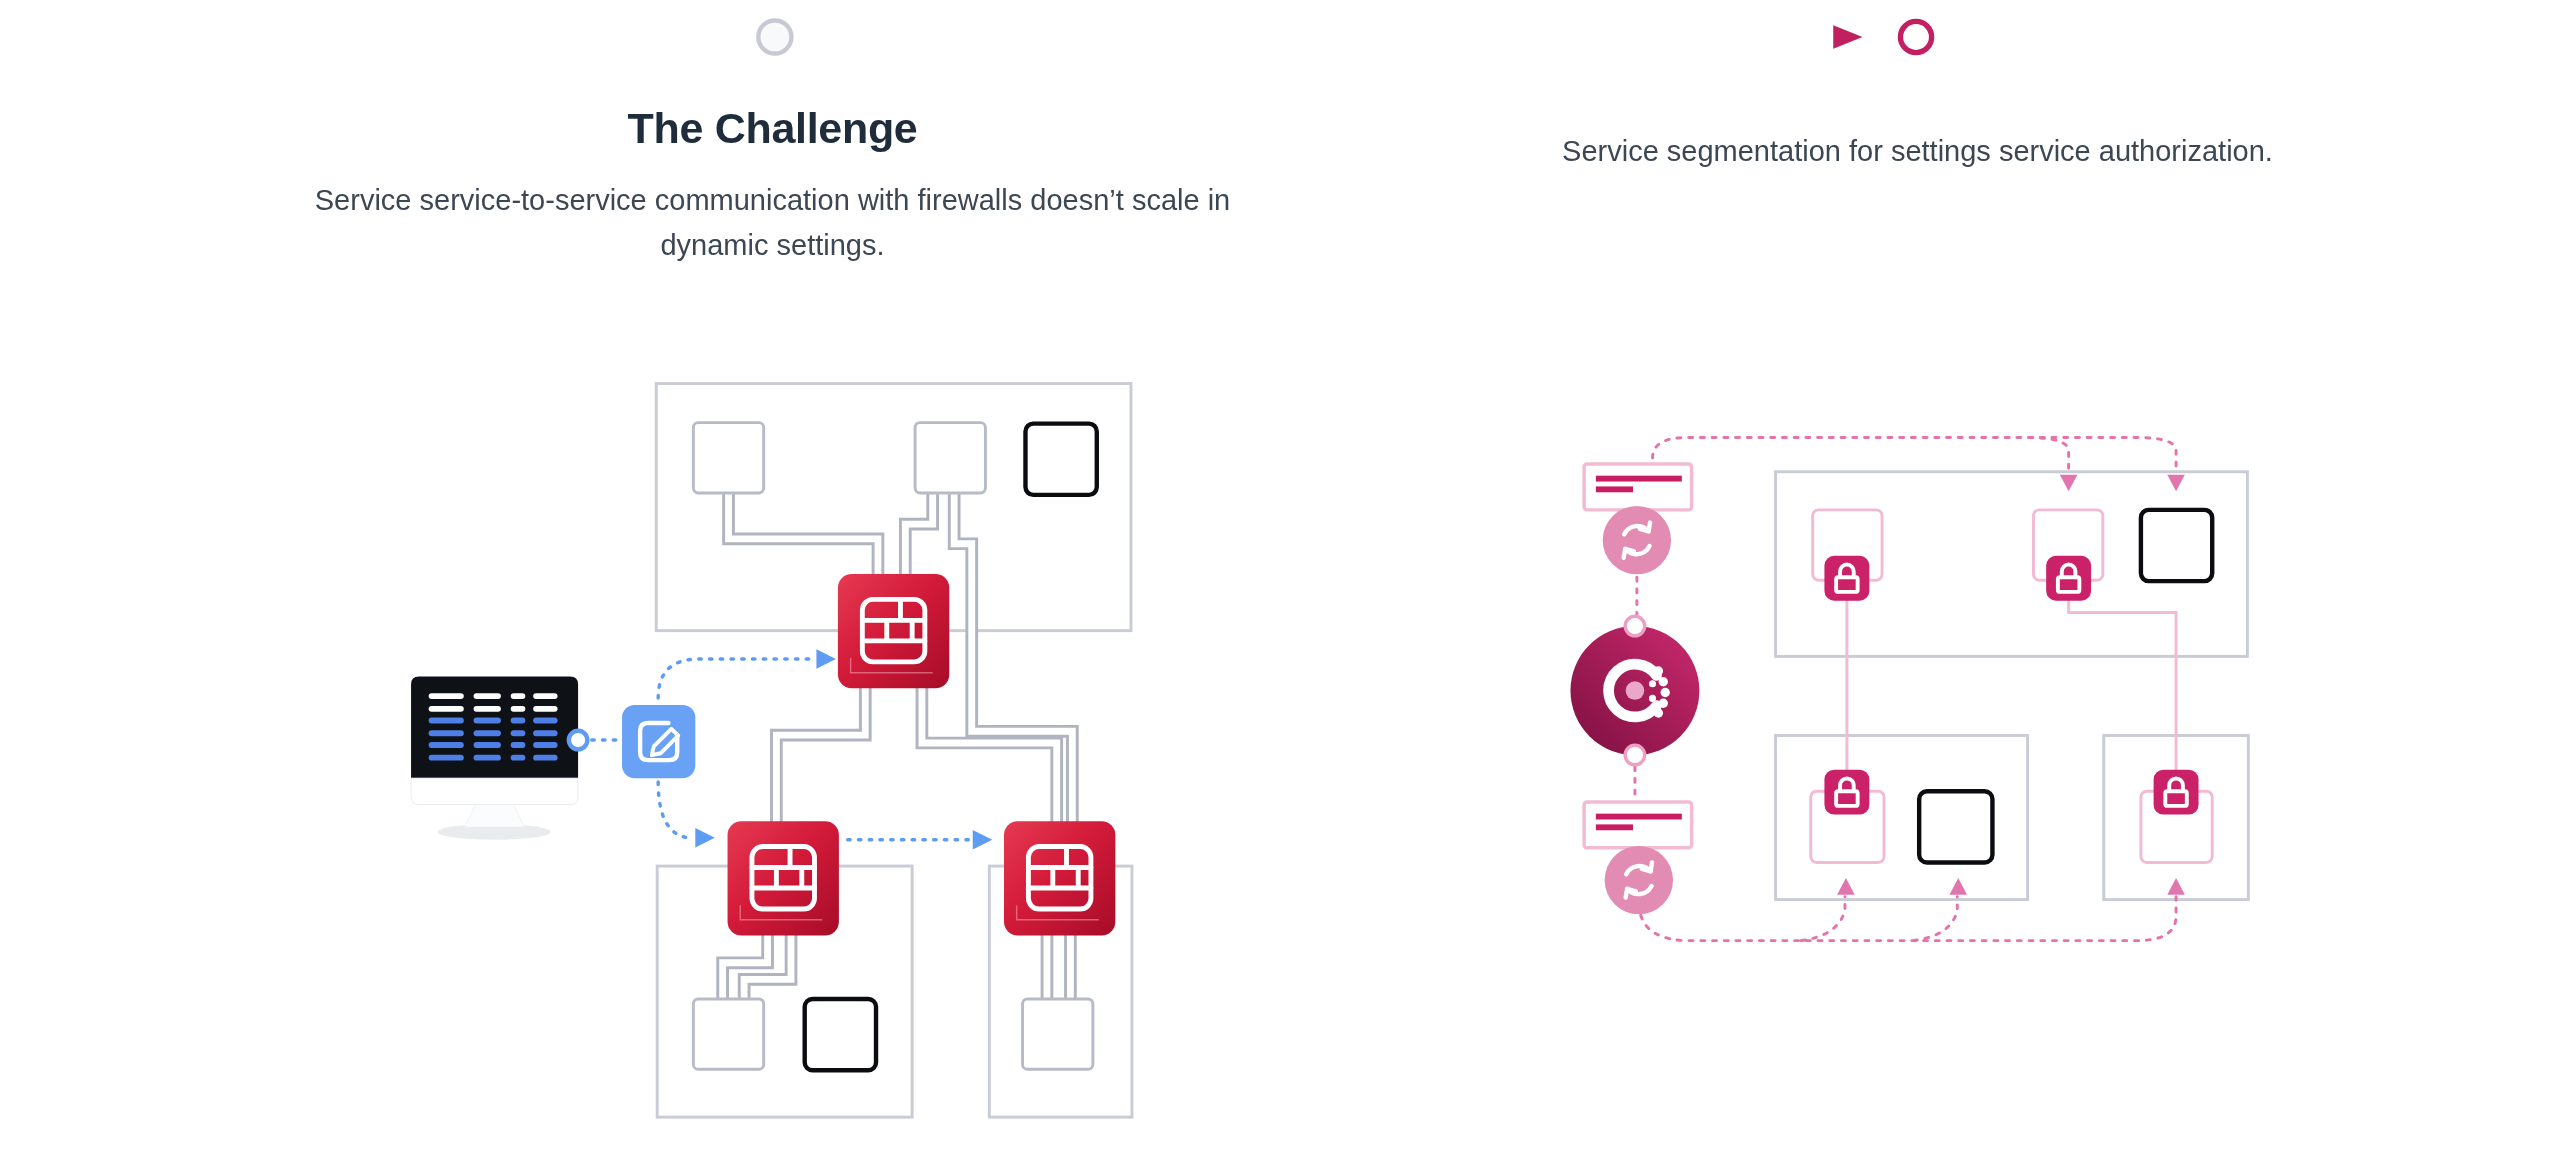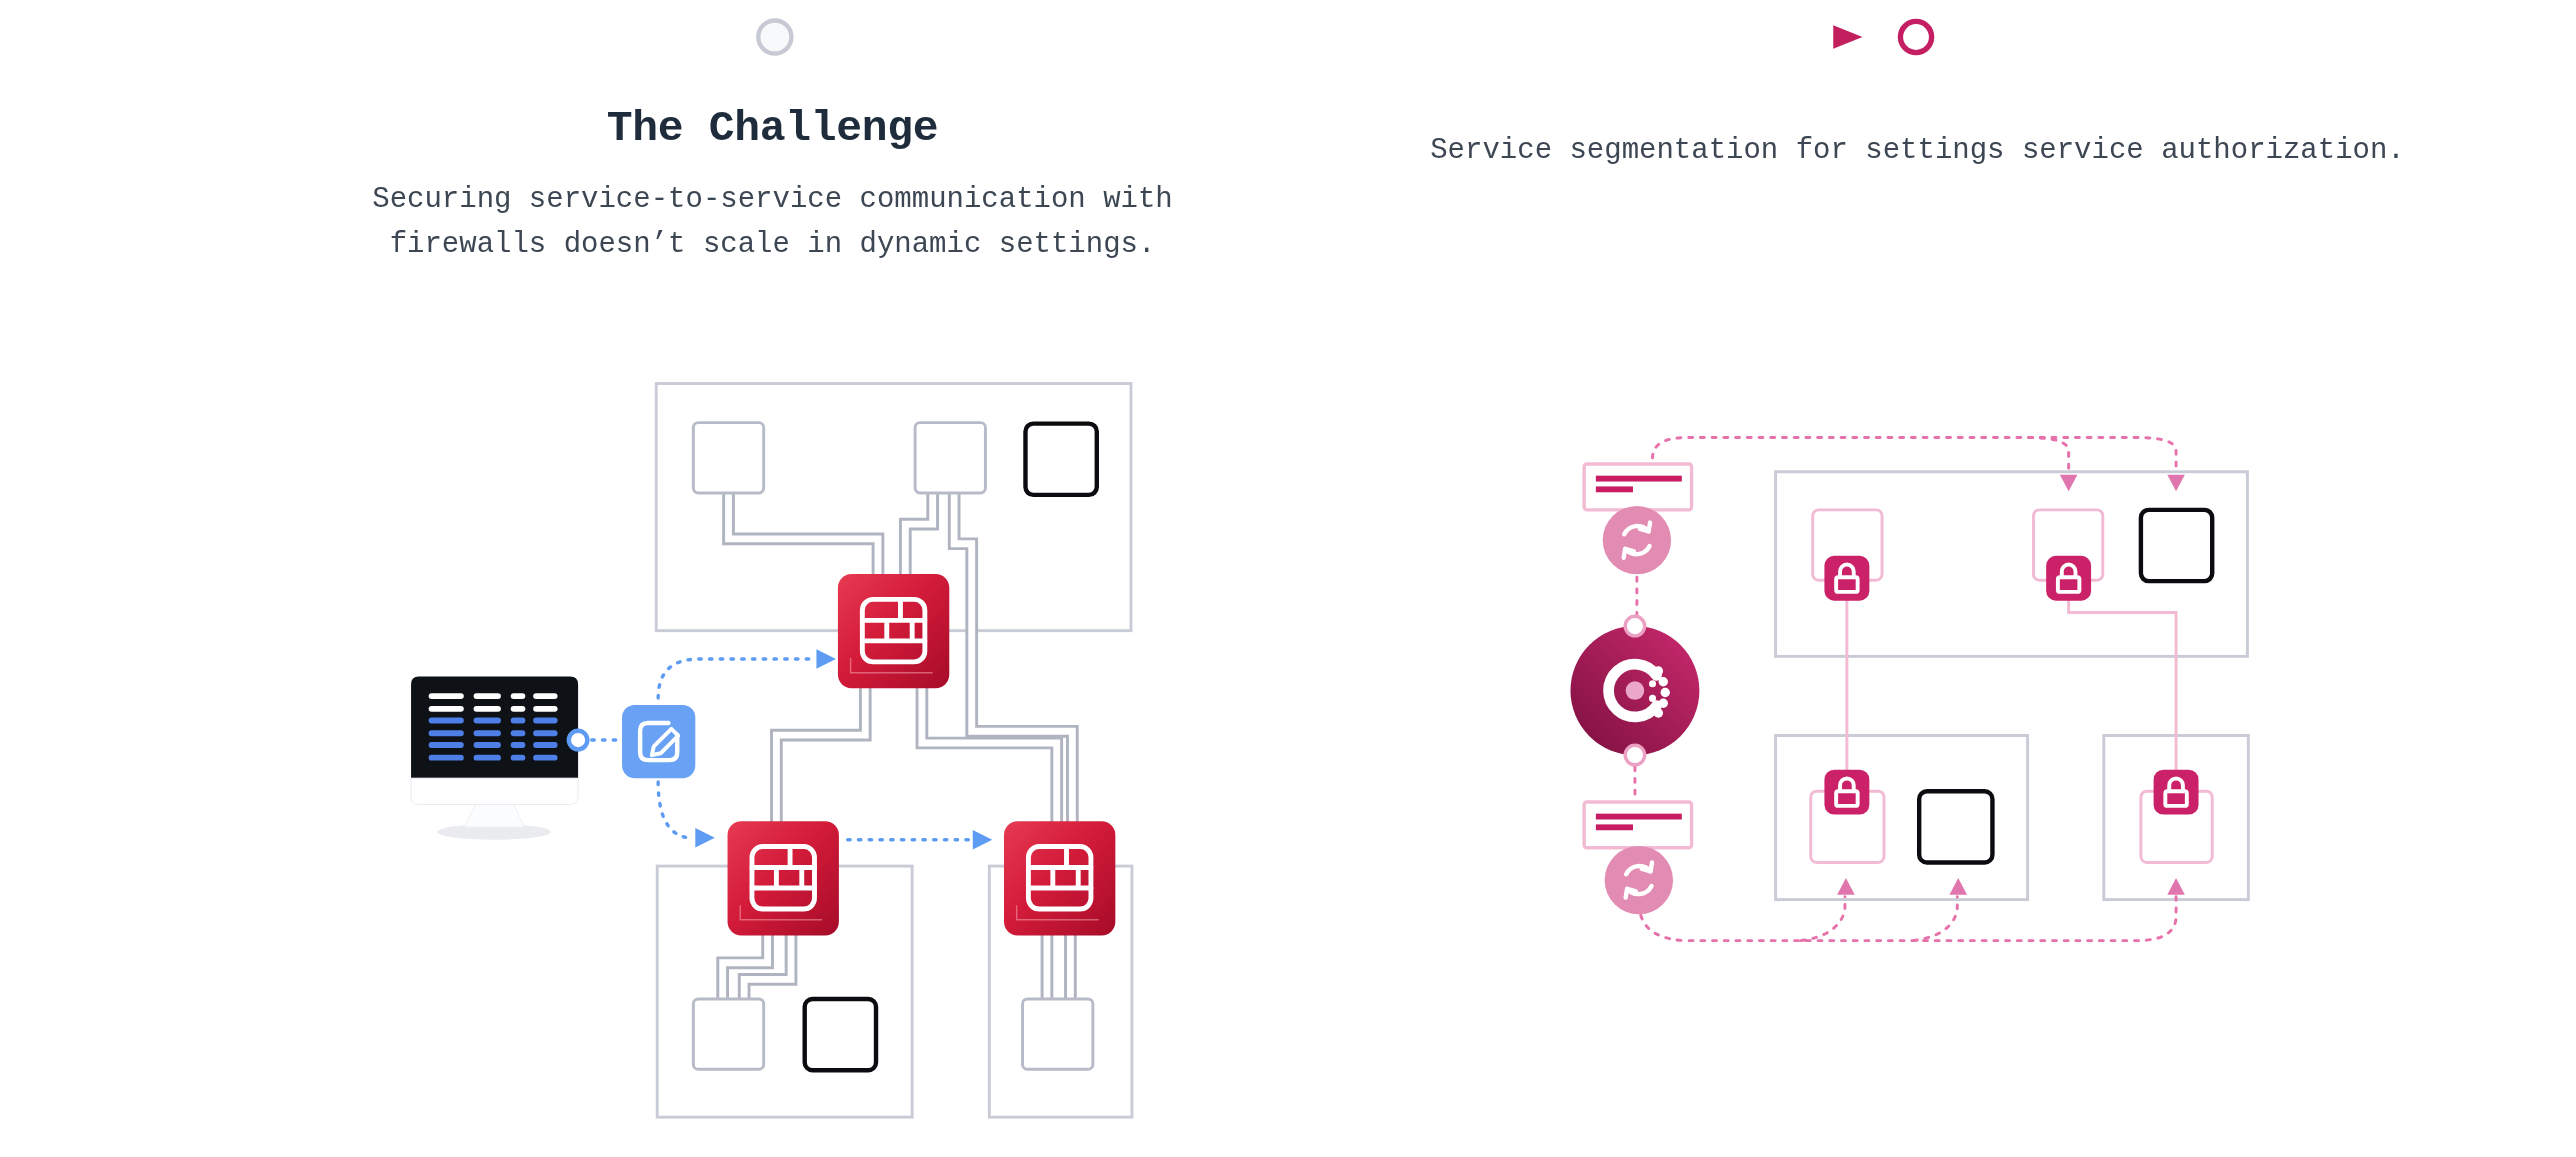--- a/index.html
+++ b/index.html
@@ -1,17 +1,17 @@
 <!DOCTYPE html>
 <html><head>
 <meta charset="utf-8">
 <style>
   html,body{margin:0;padding:0;background:#ffffff;}
   .page{position:relative;width:2576px;height:1157px;background:#ffffff;overflow:hidden;
-        font-family:Liberation Mono, monospace;}
+        font-family:Liberation Sans, sans-serif;}
   .abs{position:absolute;}
   .col{position:absolute;top:104px;text-align:center;}
   .col h2{margin:0;font-size:43px;font-weight:700;color:#1e2c3c;letter-spacing:-0.3px;}
   .col p{margin:25.4px auto 0;font-size:29px;line-height:1.53;color:#3d4754;}
   .col-challenge{left:227px;width:1091px;}
   .col-challenge p{max-width:948px;}
   .col-solution{left:1372px;width:1091px;}
   .col-solution p{max-width:1026px;}
   
   .grp{fill:#ffffff;stroke:#c9ccd6;stroke-width:3;}
@@ -50,21 +50,21 @@
       </linearGradient>
     </defs>
     <line x1="8" y1="38" x2="1880" y2="38" stroke="url(#trackGrad)" stroke-width="4.5"></line>
     <polygon points="1878,26 1908,38 1878,50" fill="#c21f5e"></polygon>
     <circle cx="791" cy="38" r="17" fill="#f8f9fb" stroke="#c7cad4" stroke-width="4.5"></circle>
     <circle cx="1963" cy="38" r="16" fill="#ffffff" stroke="#c41f62" stroke-width="5.5"></circle>
   </svg>
 
   <div class="col col-challenge">
     <h2>The Challenge</h2>
-    <p>Securing service-to-service communication with firewalls doesn’t scale in dynamic settings.</p>
+    <p>Service service-to-service communication with firewalls doesn’t scale in dynamic settings.</p>
   </div>
   <div class="col col-solution">
     <p>Service segmentation for settings service authorization.</p>
   </div>
 
   <svg class="abs" style="left:371px;top:352px" width="801" height="782" viewBox="380 360 820 800">
     <defs>
       <linearGradient id="fwGrad" x1="0" y1="0" x2="1" y2="1">
         <stop offset="0" stop-color="#e63a52"></stop>
         <stop offset="0.45" stop-color="#d31b3a"></stop>

